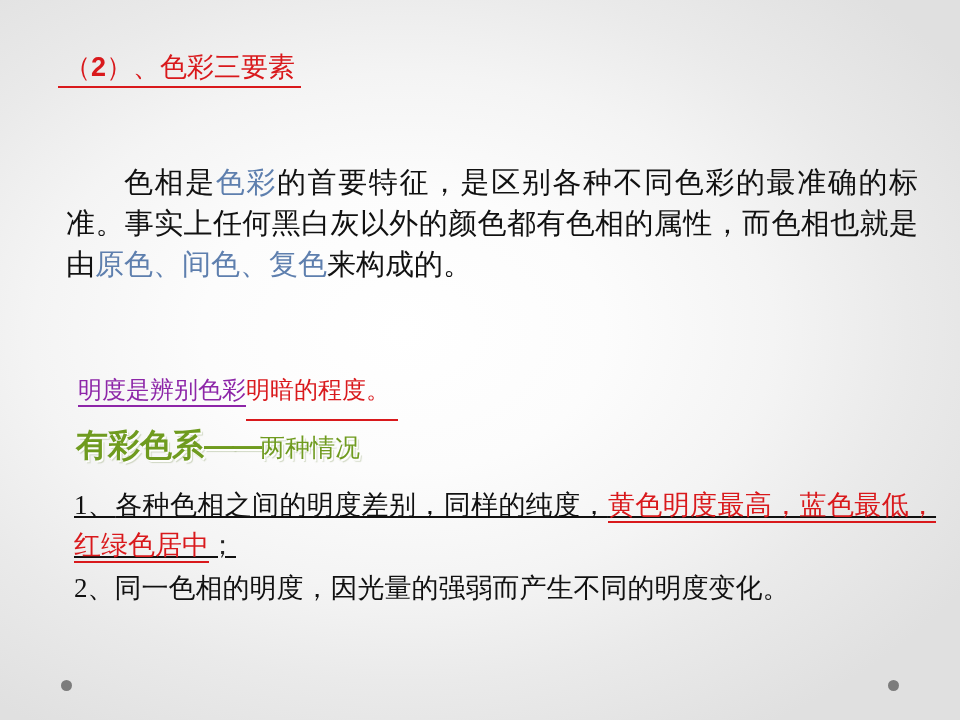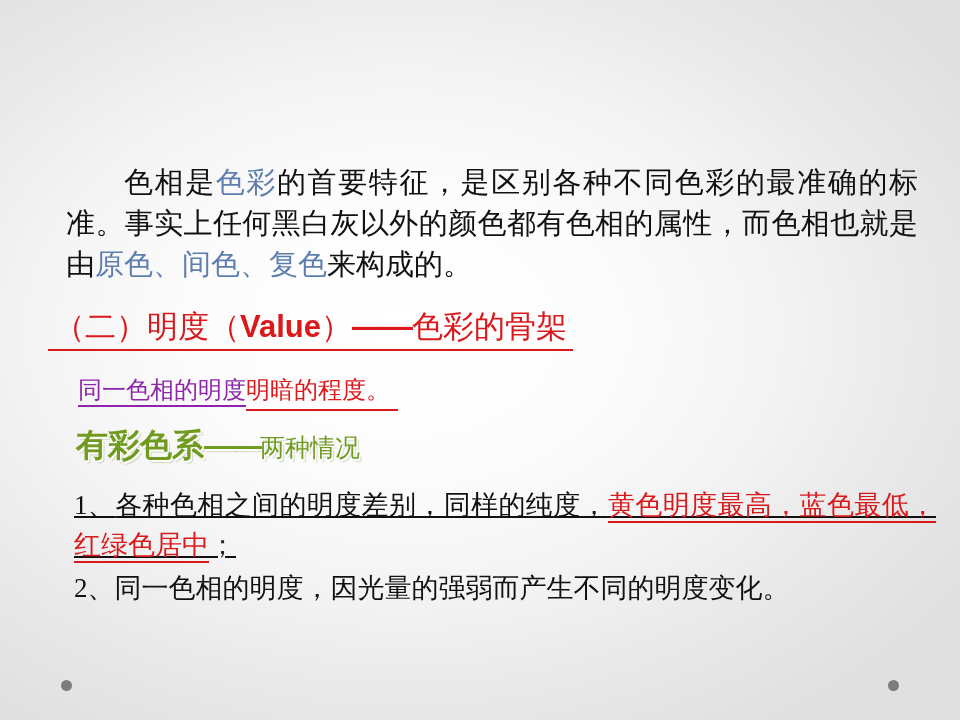--- a/index.html
+++ b/index.html
@@ -109,21 +109,21 @@
     line-height: 1.2;
   }
   #line-value-def .seg-purple {
     color: #8d26a8;
     border-bottom: 2px solid #8d26a8;
     padding-bottom: 2px;
   }
   #line-value-def .seg-red {
     color: #d9191c;
     border-bottom: 2px solid #d9191c;
-    padding-bottom: 6px;
+    padding-bottom: 16px;
     padding-right: 8px;
   }
 
   
   #heading-green {
     position: absolute;
     left: 76px;
     top: 426px;
     white-space: nowrap;
     color: #6f9b1f;
@@ -166,27 +166,27 @@
     border-bottom: 2px solid #d9191c;
     padding-bottom: 1px;
   }
   .punct-dark { color: #222222; }
 </style>
 </head>
 <body>
 
 <div id="slide">
 
+  <div class="h-red" id="heading-1"><span>（</span><span class="num sans-b">2</span><span>）、色彩三要素</span></div>
 
 
   <div id="para-hue"><span>色相是</span><span class="hl-blue">色彩</span><span>的首要特征，是区别各种不同色彩的最准确的标准。事实上任何黑白灰以外的颜色都有色相的属性，而色相也就是由</span><span class="hl-blue">原色、间色、复色</span><span>来构成的。</span></div>
 
-  <div class="h-red" id="heading-3"><span>（二）明度（</span><span class="sans-b">Value</span><span>）</span><span class="emdash sans-b">——</span><span>色彩的骨架</span></div>
 
-  <div id="line-value-def"><span class="seg-purple">同一色相的明度</span><span class="seg-red">明暗的程度。</span></div>
+  <div id="line-value-def"><span class="seg-purple">明度是辨别色彩</span><span class="seg-red">明暗的程度。</span></div>
 
   <div id="heading-green"><span class="big">有彩色系</span><span class="dash">——</span><span class="small">两种情况</span></div>
 
   <div class="item" id="item-1"><span>1、</span><span>各种色相之间的明度差别，同样的纯度，</span><span class="hl-red-u">黄色明度最高，蓝色最低，红绿色居中</span><span class="punct-dark">；</span></div>
 
   <div class="item" id="item-2"><span>2、</span><span>同一色相的明度，因光量的强弱而产生不同的明度变化。</span></div>
 
   <div class="deco-dot left"></div>
   <div class="deco-dot right"></div>
 

